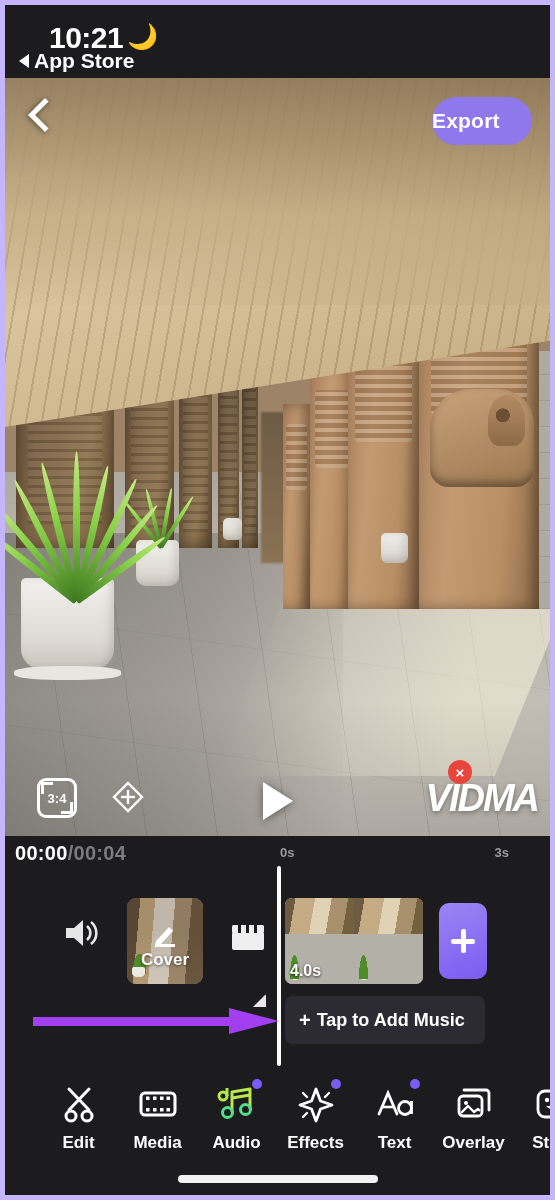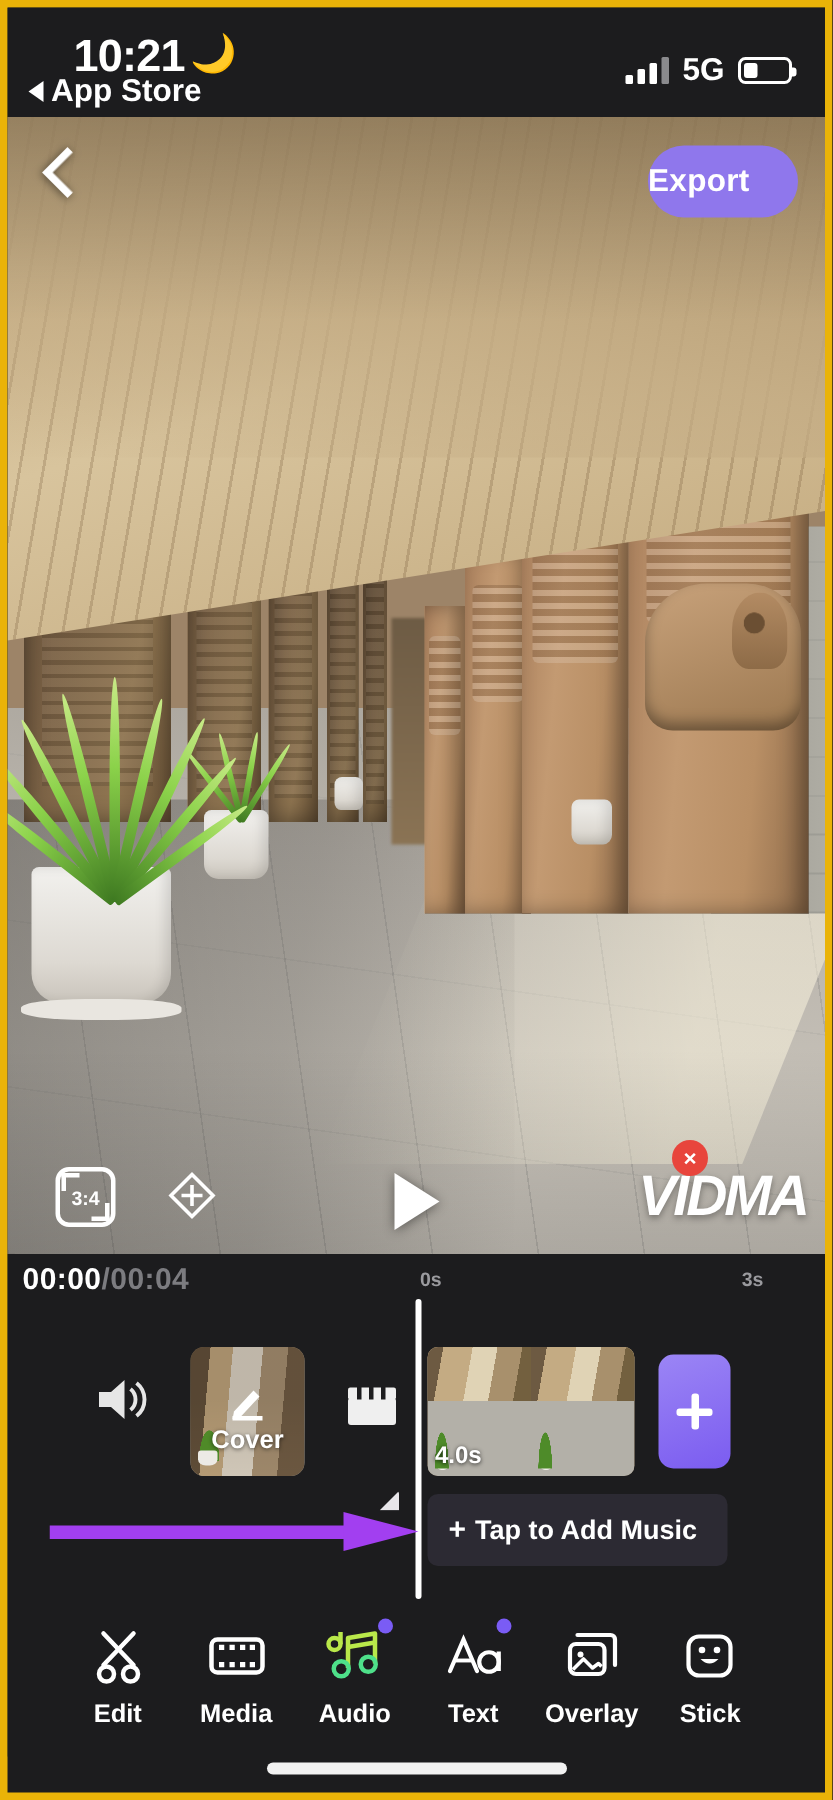--- a/index.html
+++ b/index.html
@@ -6,21 +6,21 @@
   html, body {
     width: 555px; height: 1200px;
     background: #000;
     font-family: "Liberation Sans", sans-serif;
     overflow: hidden;
   }
   #phone {
     position: relative;
     width: 555px; height: 1200px;
     background: #1c1c1e;
-    border: 5px solid #eab308;
+    border: 5px solid #c4b5fd;
     overflow: hidden;
   }
 
   
   .statusbar {
     position: absolute; top: 0; left: 0; right: 0; height: 73px;
     background: #1c1c1e;
   }
   .sb-time {
     position: absolute; left: 44px; top: 16px;
@@ -413,32 +413,20 @@
 <body>
 
 <div id="phone">
 
   <div class="statusbar">
     <div class="sb-time">10:21</div>
     <div class="sb-moon">🌙</div>
     <div class="sb-back">
       <span class="tri"></span>
       <span>App Store</span>
-    </div>
-    <div class="sb-right">
-      <span class="bars">
-          <i></i>
-          <i></i>
-          <i></i>
-          <i></i>
-        </span>
-      <span class="net">5G</span>
-      <span class="batt">
-          <span class="fill"></span>
-        </span>
     </div>
   </div>
 
   <div class="preview">
     <div class="scene">
       <div class="floor"></div>
       <div class="floor-sun"></div>
       <div class="floor-shadow"></div>
       <div class="wall-right"></div>
       <div class="vanish"></div>
@@ -634,20 +622,32 @@
           <line x1="15" y1="14" x2="33" y2="11" stroke="#b9e84a" stroke-width="3"></line>
           <circle cx="10.5" cy="28.5" r="5" fill="none" stroke="#4ee08a" stroke-width="3"></circle>
           <circle cx="28.5" cy="25.5" r="5" fill="none" stroke="#4ee08a" stroke-width="3"></circle>
           <circle cx="6" cy="12" r="4" fill="none" stroke="#b9e84a" stroke-width="3"></circle>
           <line x1="10" y1="12" x2="10" y2="4" stroke="#b9e84a" stroke-width="3"></line>
         </svg>
       </span>
       <span class="lbl">Audio</span>
     </div>
 
+    <div class="tool">
+      <span class="badge"></span>
+      <span class="ic">
+        <svg width="40" height="40" viewBox="0 0 40 40">
+          <path d="M20 5 L24.5 17 L36 21 L24.5 25 L20 37 L15.5 25 L4 21 L15.5 17 Z" fill="none" stroke="#fff" stroke-width="2.8" stroke-linejoin="round"></path>
+          <line x1="7" y1="9" x2="11" y2="13" stroke="#fff" stroke-width="2.4" stroke-linecap="round"></line>
+          <line x1="33" y1="9" x2="29" y2="13" stroke="#fff" stroke-width="2.4" stroke-linecap="round"></line>
+          <line x1="7" y1="33" x2="11" y2="29" stroke="#fff" stroke-width="2.4" stroke-linecap="round"></line>
+        </svg>
+      </span>
+      <span class="lbl">Effects</span>
+    </div>
 
     <div class="tool">
       <span class="badge"></span>
       <span class="ic">
         <svg width="40" height="40" viewBox="0 0 40 40">
           <path d="M4 30 L13 9 L22 30" fill="none" stroke="#fff" stroke-width="2.8" stroke-linecap="round"></path>
           <line x1="8" y1="23" x2="18" y2="23" stroke="#fff" stroke-width="2.6"></line>
           <circle cx="30" cy="24" r="6.5" fill="none" stroke="#fff" stroke-width="2.8"></circle>
           <line x1="36.5" y1="17" x2="36.5" y2="30" stroke="#fff" stroke-width="2.8"></line>
         </svg>

